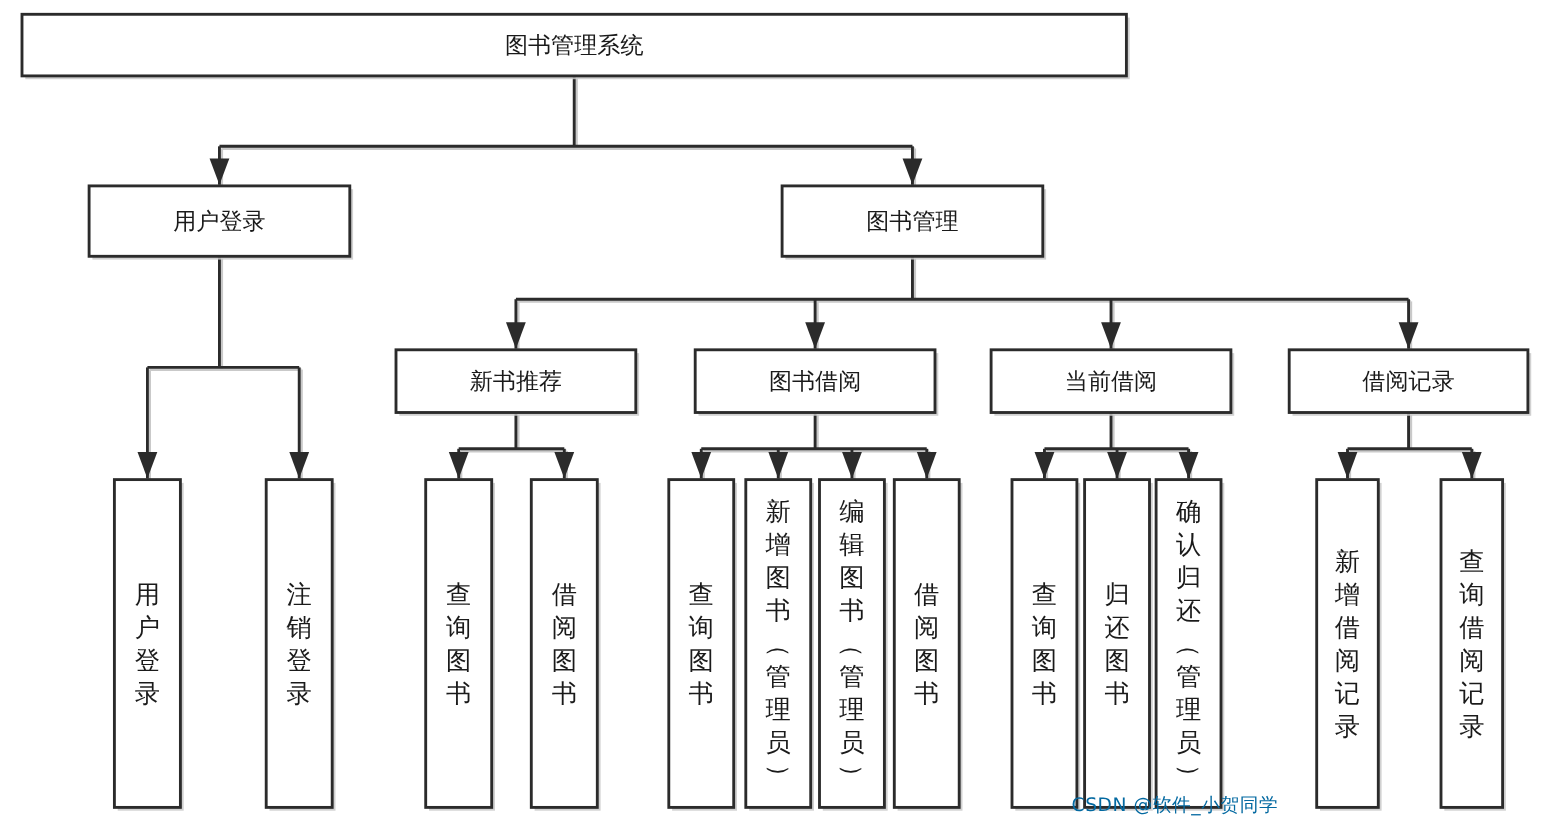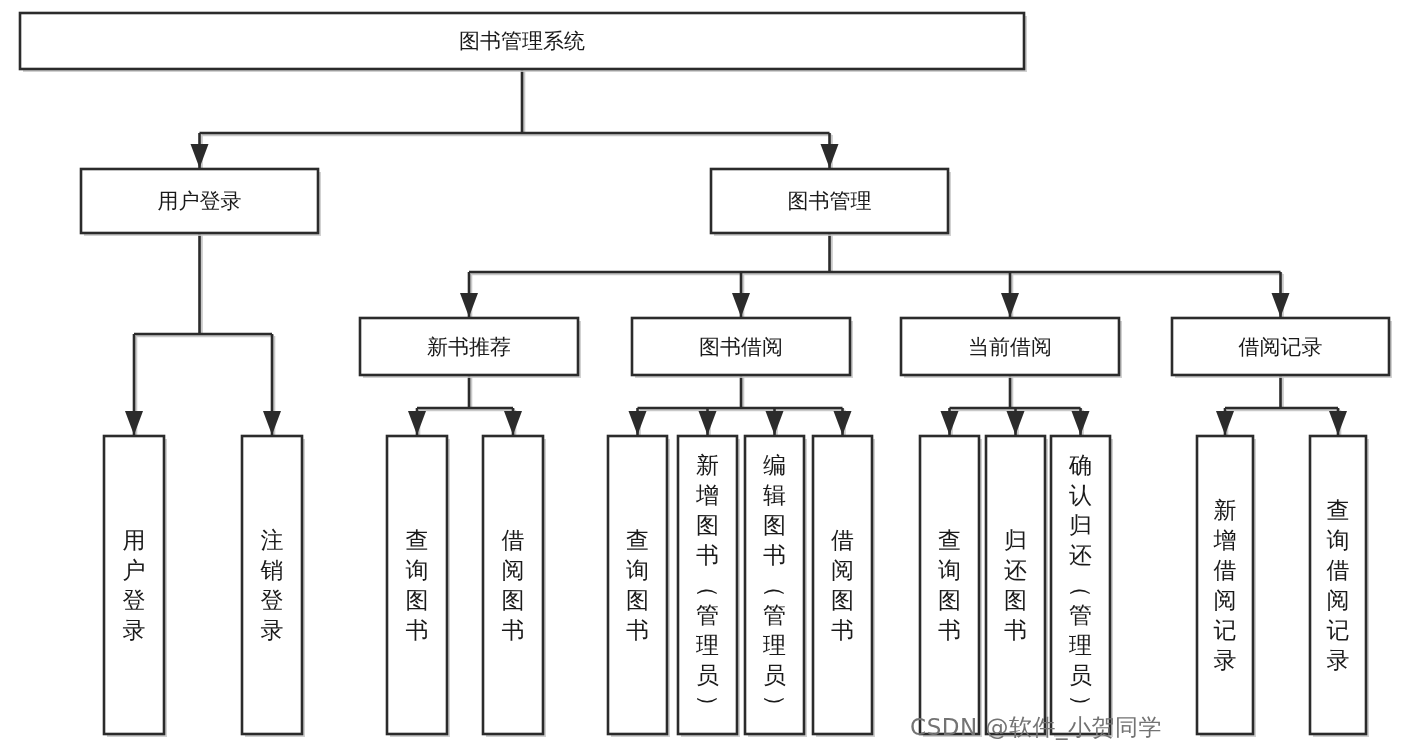--- a/index.html
+++ b/index.html
@@ -62,22 +62,22 @@
     fill: #1a1a1a;
     font-family: "DejaVu Sans", "Liberation Sans", sans-serif;
     font-size: 23px;
     text-anchor: middle;
   }
   .watermark {
     position: absolute;
     right: 8px;
     bottom: 4px;
     font-family: "DejaVu Sans", "Liberation Sans", sans-serif;
-    font-size: 23px;
-    color: #737373;
+    font-size: 17px;
+    color: #0369a1;
     letter-spacing: .5px;
     white-space: nowrap;
     user-select: none;
   }
 </style>
 </head>
 <body>
 
 <div id="diagram-root">
   <svg id="flow" viewBox="0 0 1405 747" xmlns="http://www.w3.org/2000/svg">

